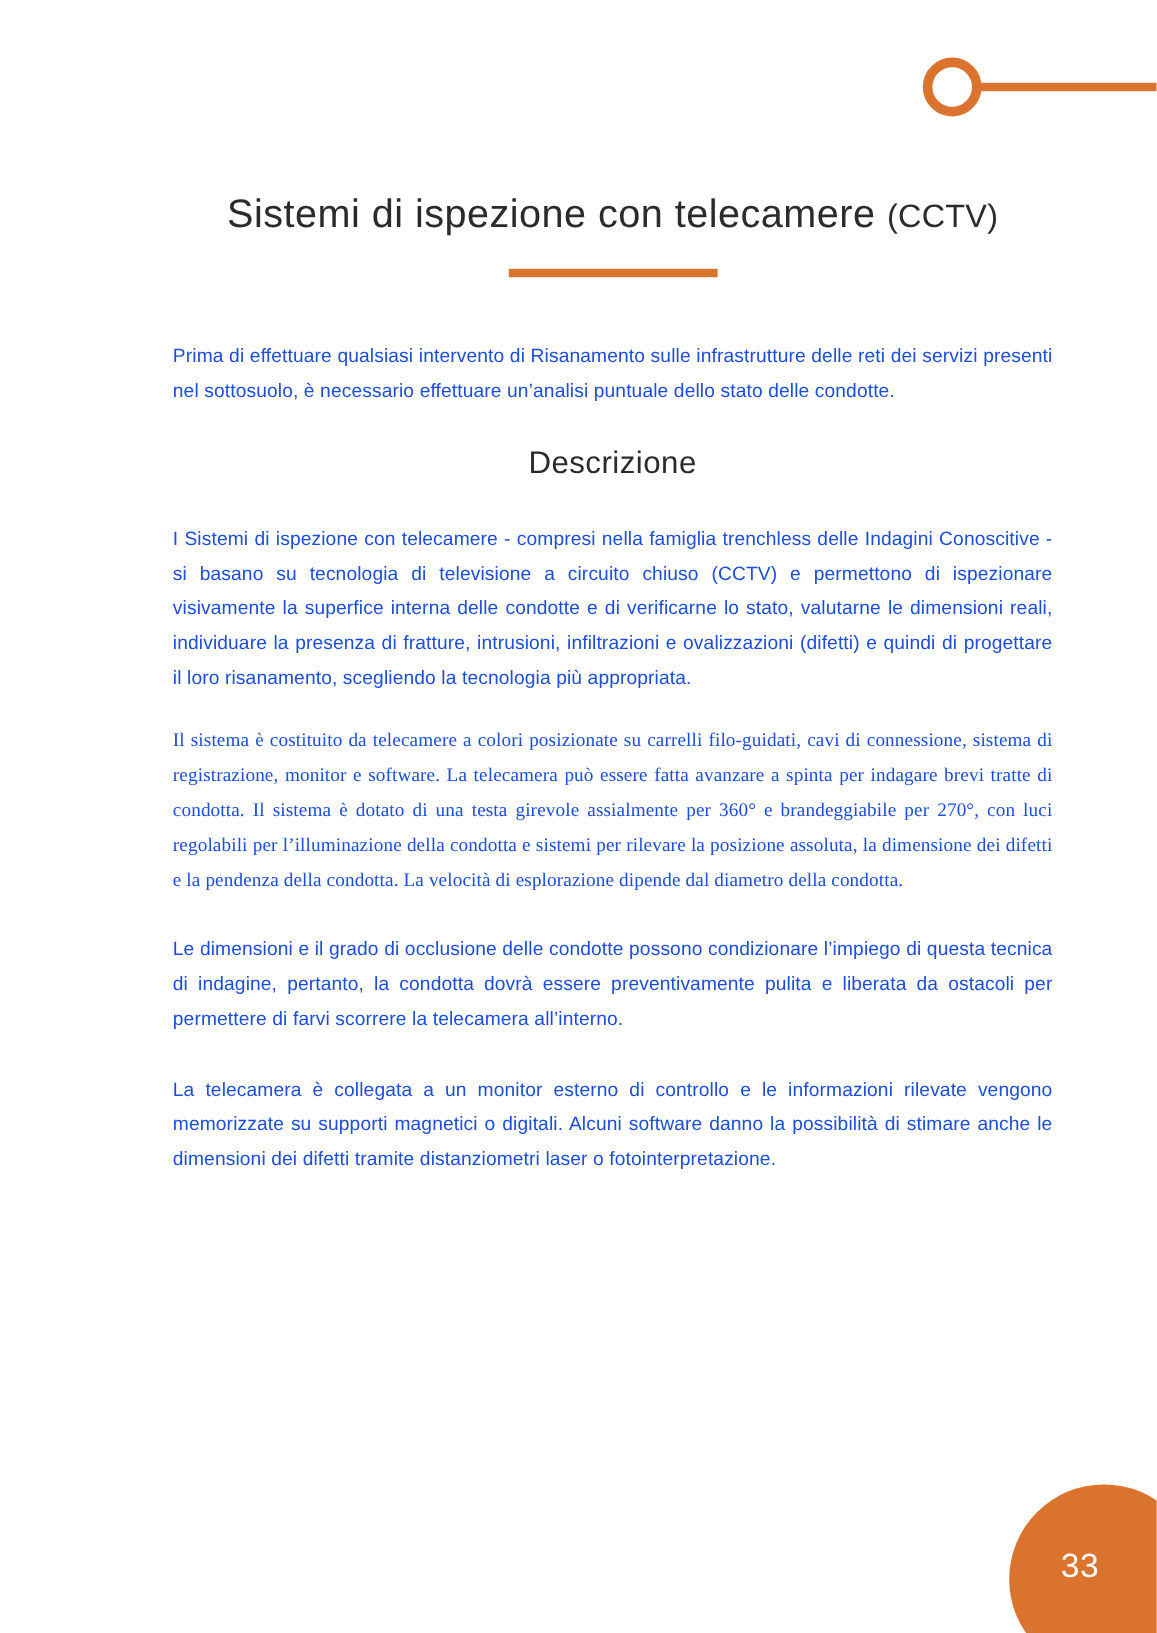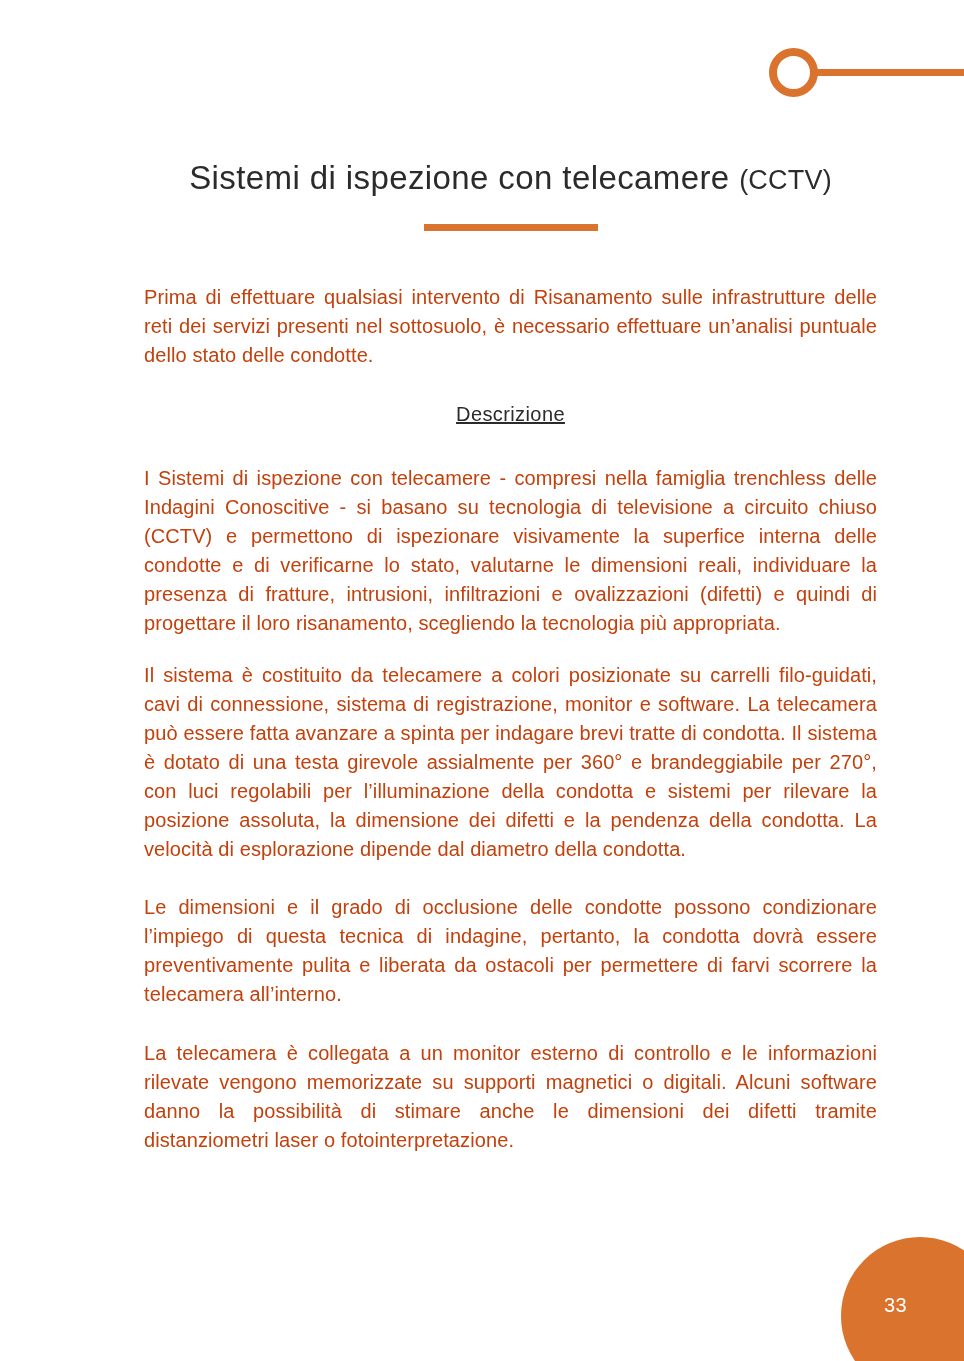--- a/index.html
+++ b/index.html
@@ -60,56 +60,55 @@
   }
   .title-rule {
     margin: 22px auto 0 auto;
     width: 174px;
     height: 7px;
     background: #D9732E;
   }
   h2.section {
     margin: 26px 0 0 0;
     text-align: center;
-    font-size: 20px;
+    font-size: 26px;
     line-height: 36px;
     font-weight: 500;
     letter-spacing: 0.4px;
     color: #2B2B2B;
-    text-decoration: underline;
   }
   p.body {
     margin: 0;
-    font-size: 20px;
+    font-size: 16px;
     line-height: 29px;
     text-align: justify;
-    color: #c2410c;
+    color: #1d4ed8;
     letter-spacing: 0.1px;
   }
   p.intro        { margin-top: 52px; }
   p.desc-1       { margin-top: 32px; }
-  p.desc-2       { margin-top: 23px; }
+  p.desc-2       { margin-top: 23px; font-family: Liberation Serif, serif; }
   p.desc-3       { margin-top: 30px; }
   p.desc-4       { margin-top: 29px; }
 
   
   .page-bubble {
     position: absolute;
     left: 841px;
     top: 1237px;
     width: 158px;
     height: 158px;
     border-radius: 50%;
     background: #D9732E;
   }
   .page-number {
     position: absolute;
     left: 884px;
     top: 1290px;
-    font-size: 20px;
+    font-size: 28px;
     line-height: 30px;
     color: #FFFFFF;
     letter-spacing: 0.5px;
   }
 </style>
 </head>
 <body>
 
 <div class="page">
 

